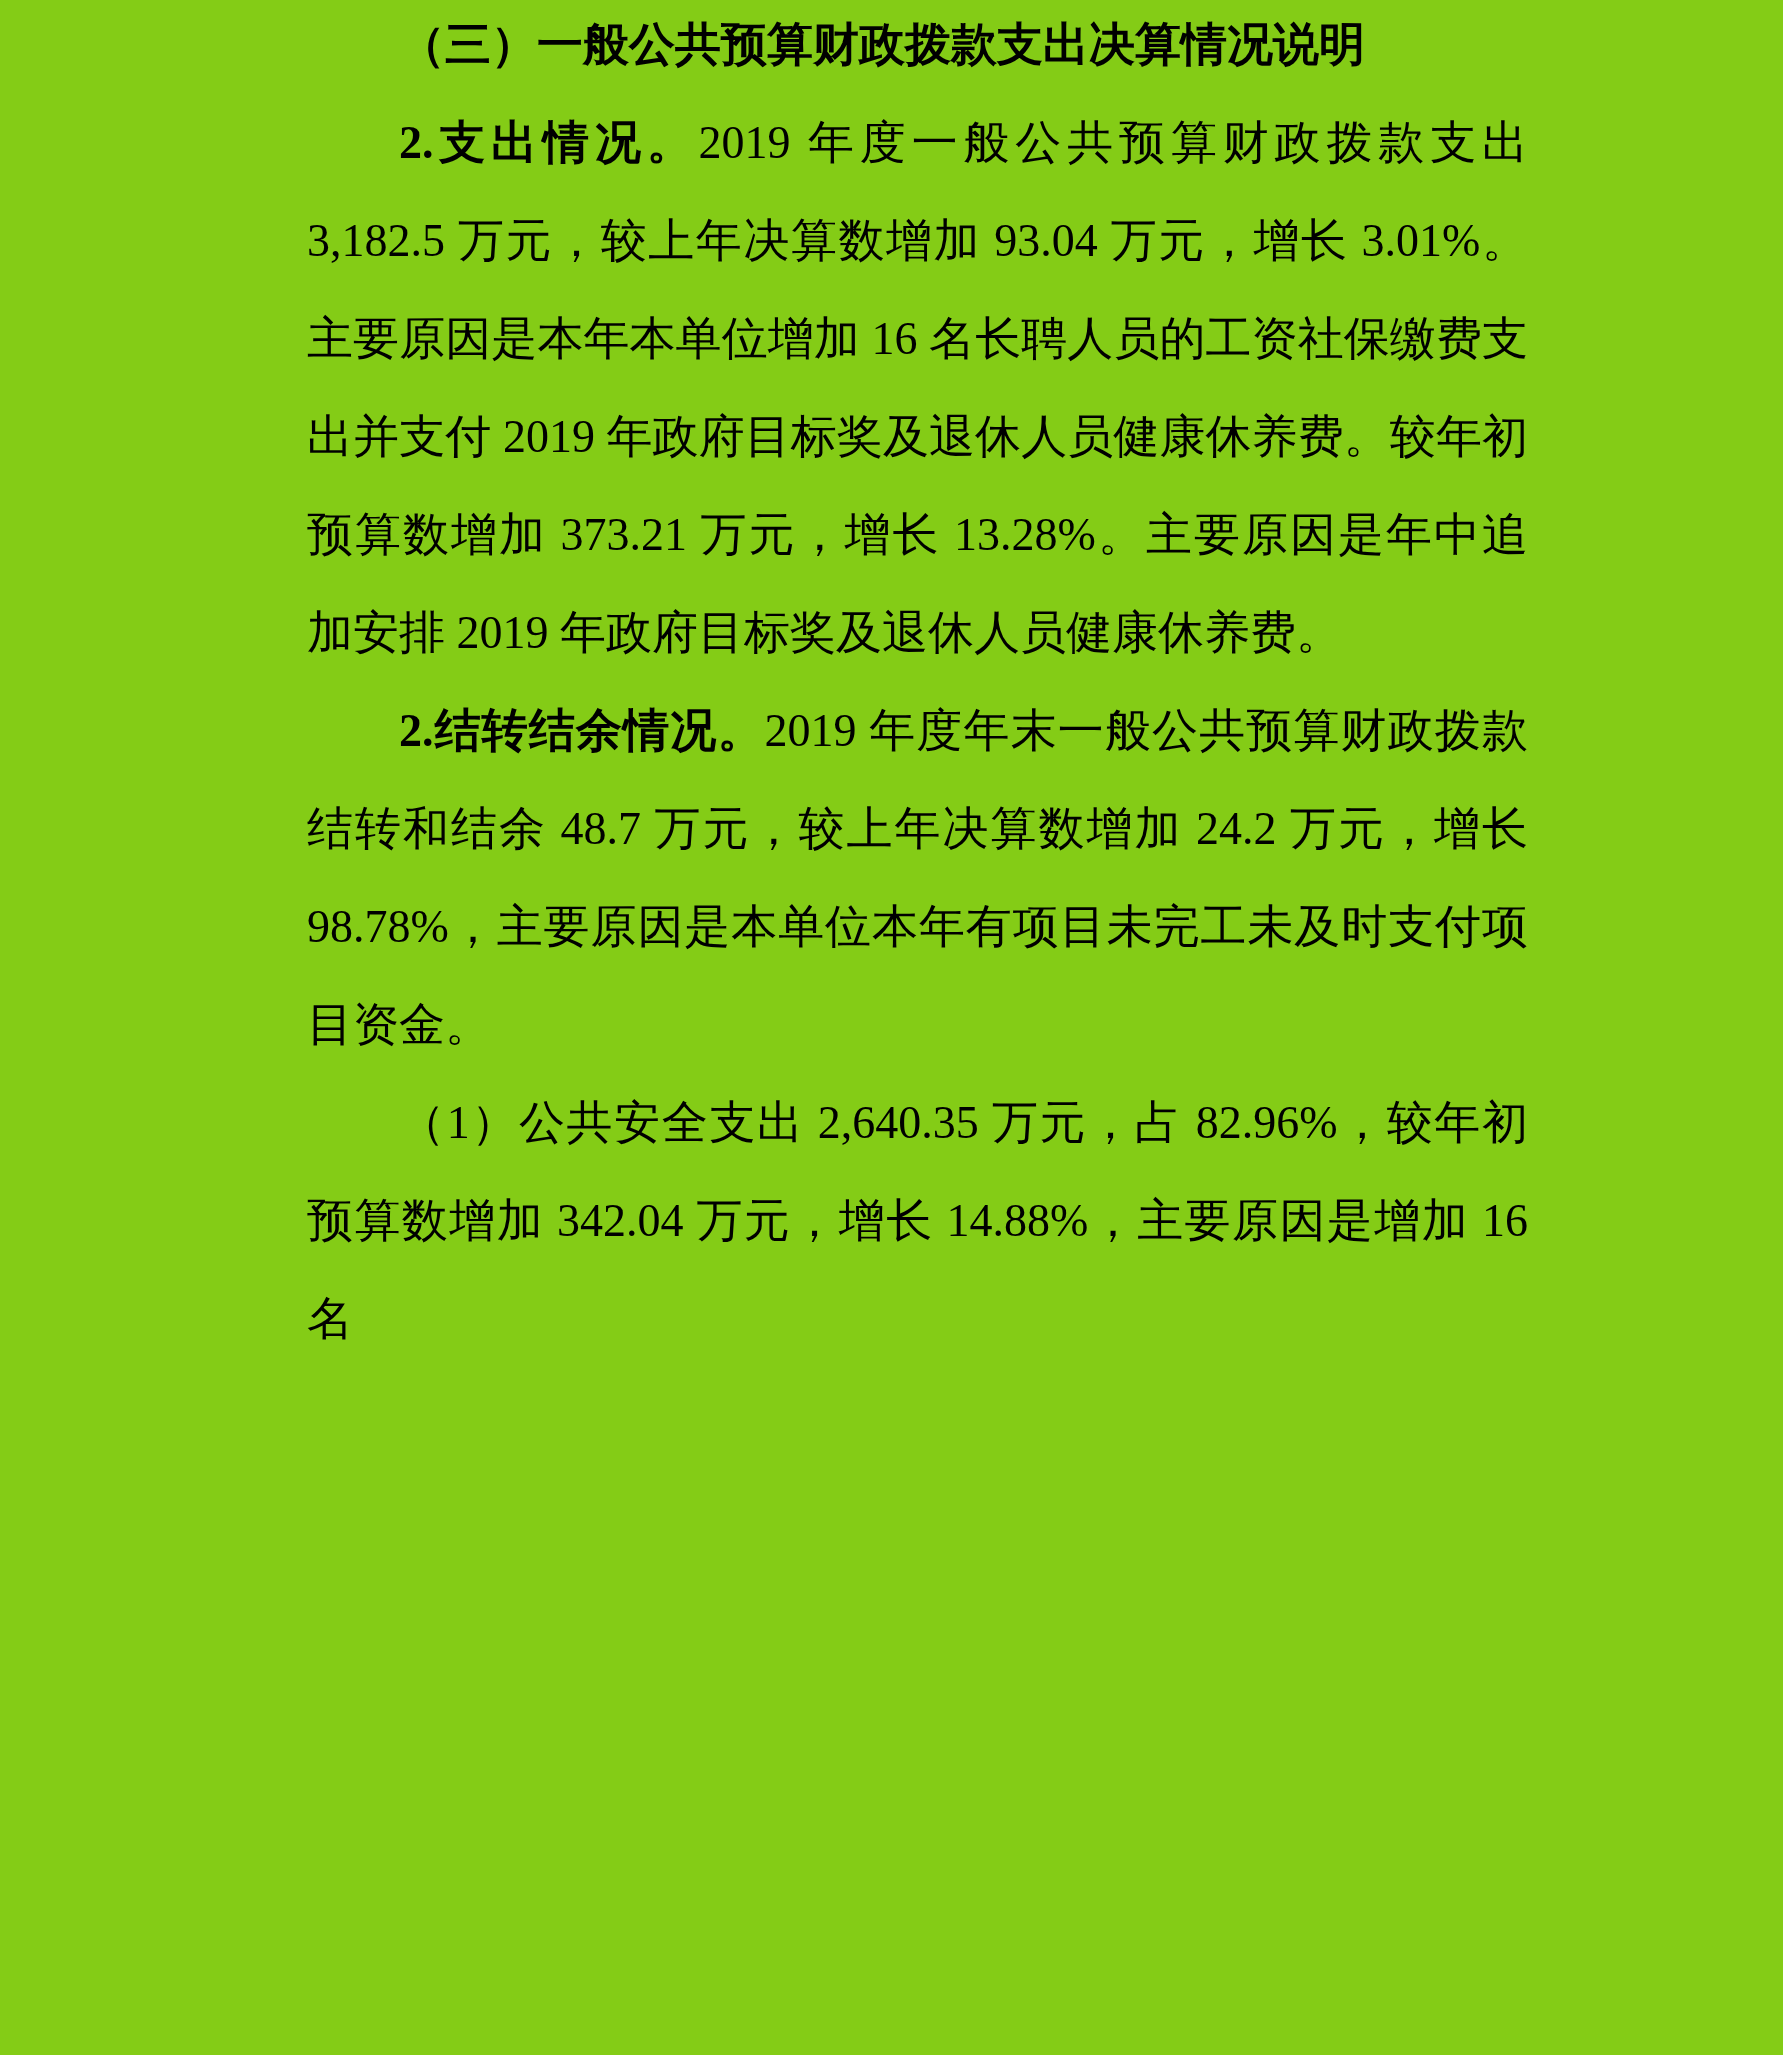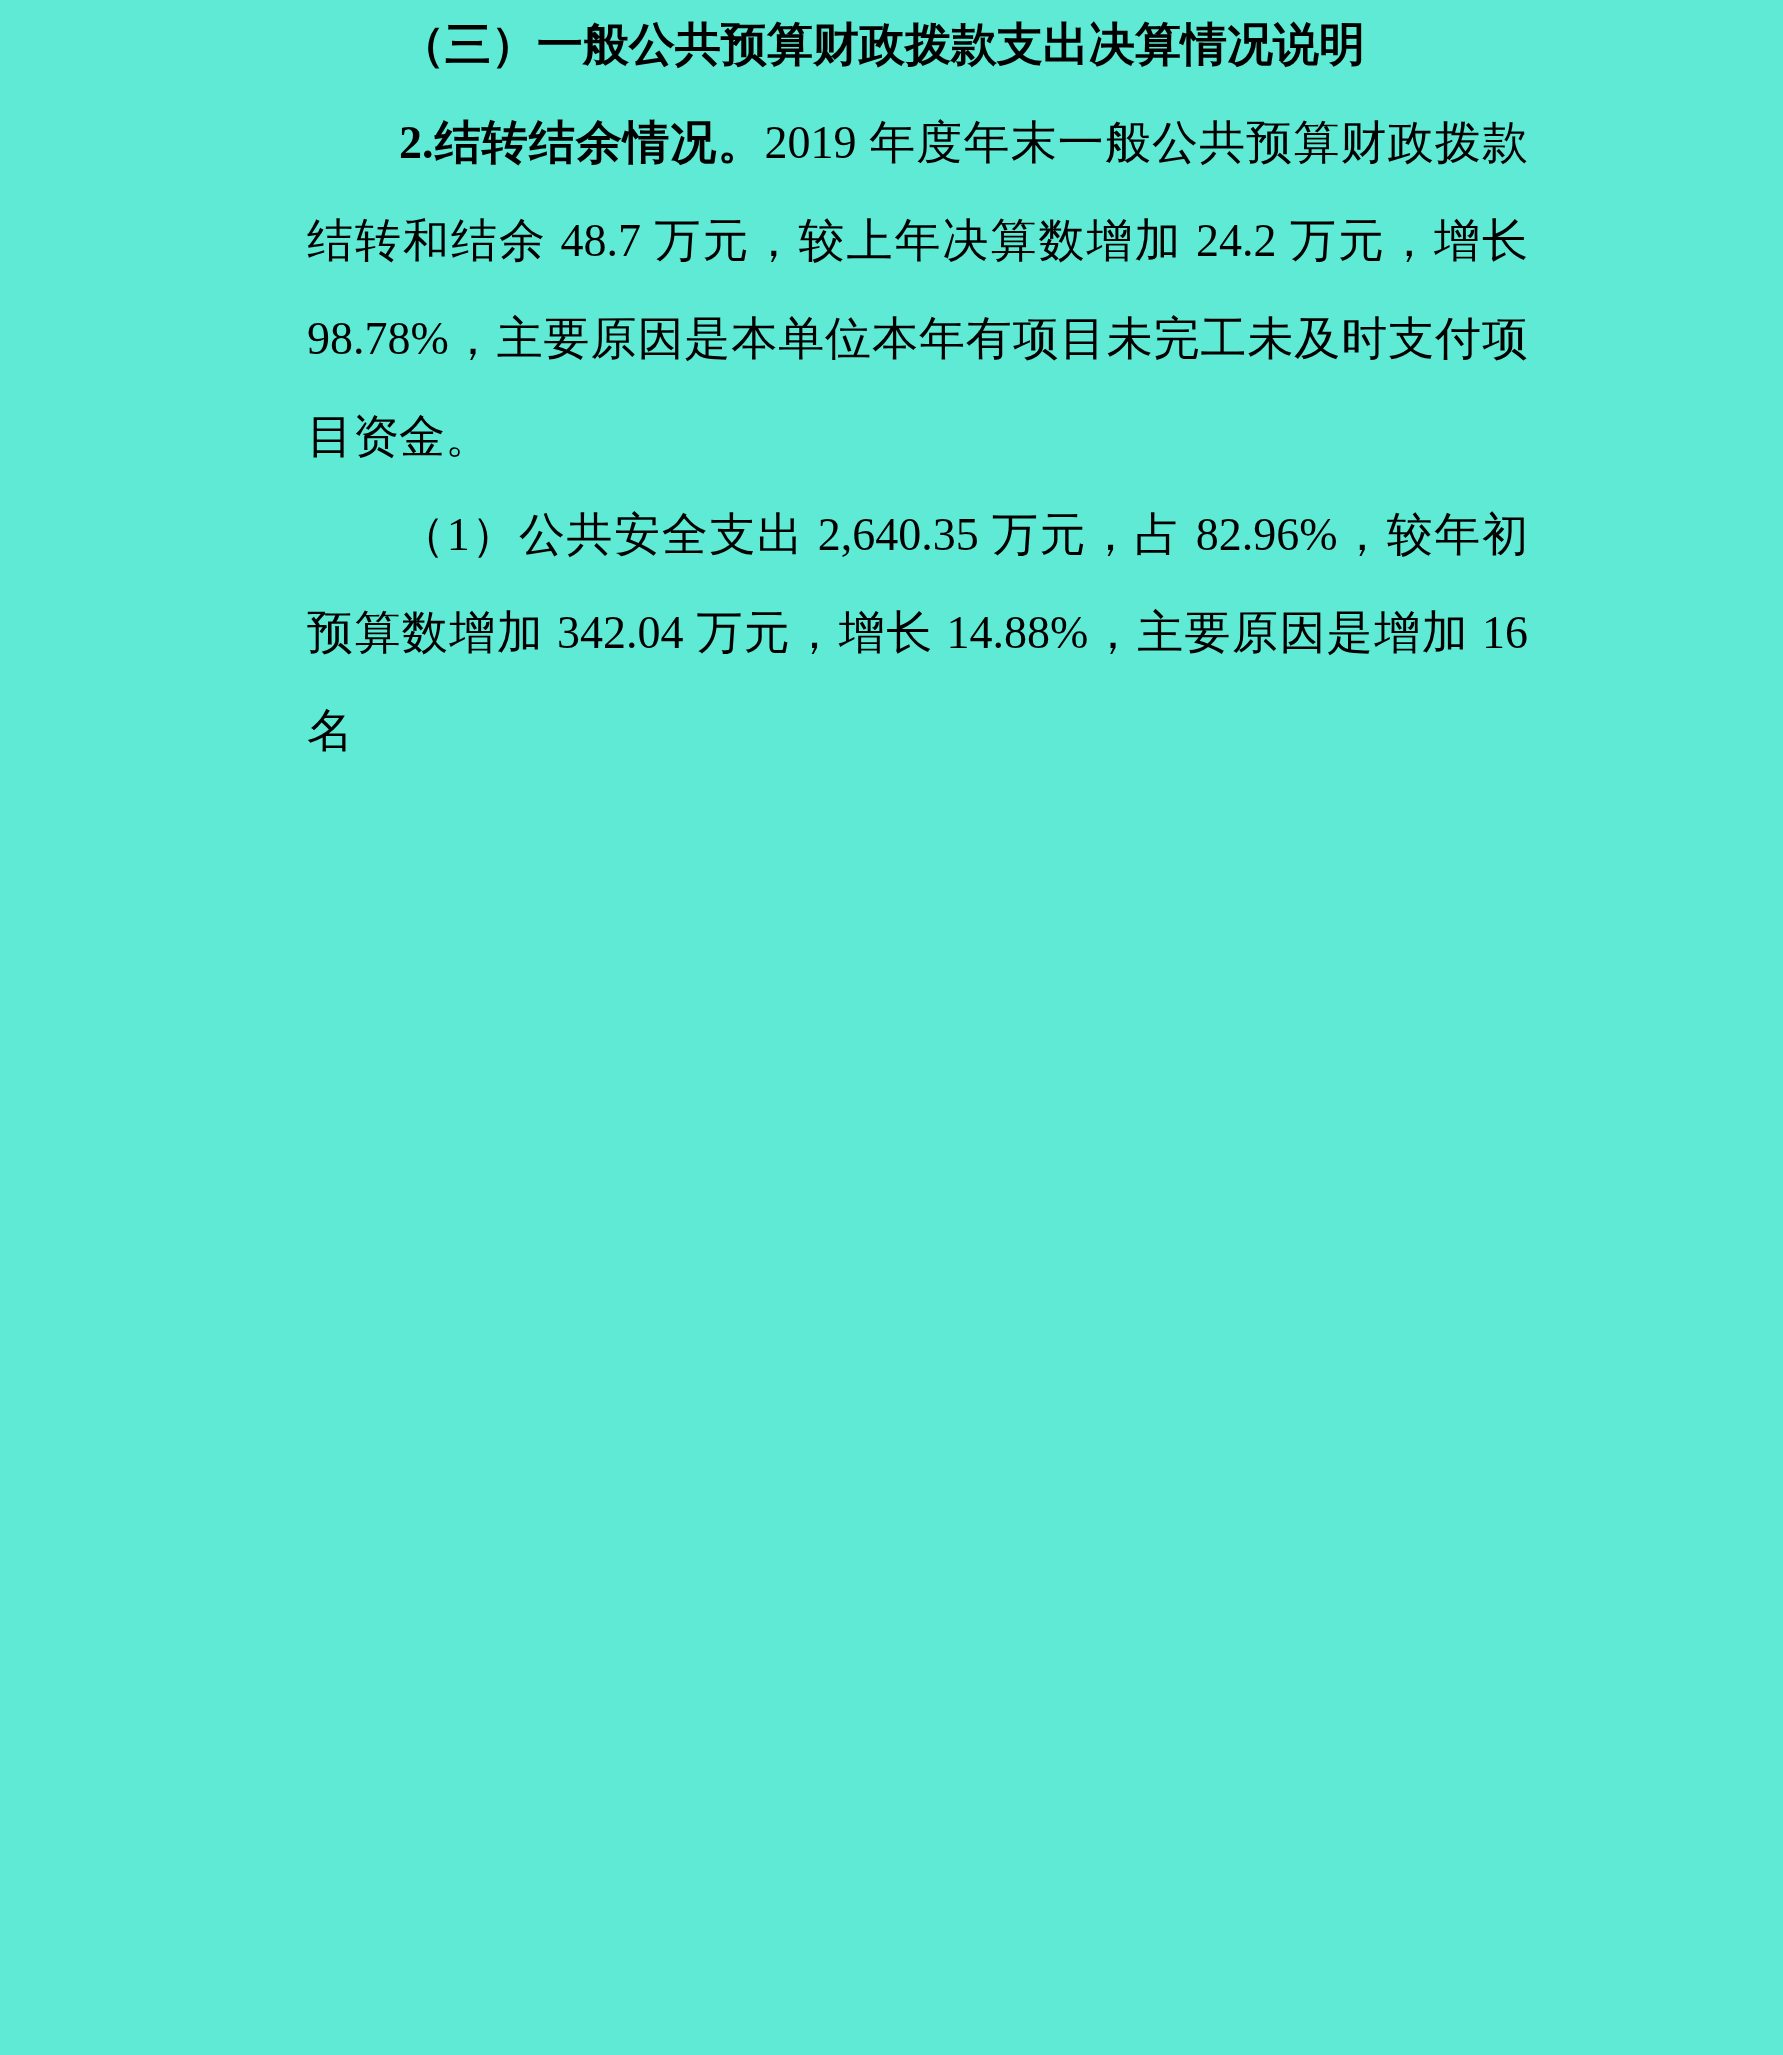--- a/index.html
+++ b/index.html
@@ -11,21 +11,21 @@
     width: 1784px;
     height: 2056px;
     position: relative;
     overflow: hidden;
   }
   .page {
     position: absolute;
     left: 0; top: 0;
     width: 1784px;
     height: 2056px;
-    background: #5eead4;
+    background: #84cc16;
   }
   .text-block {
     position: absolute;
     left: 307px;
     top: -4.3px;
     width: 1221px;
     color: #000000;
     font-family: "Liberation Serif", "DejaVu Serif", serif;
     font-size: 46px;
     line-height: 98px;
@@ -46,18 +46,19 @@
     font-weight: bold;
   }
 </style>
 </head>
 <body>
 
 <div class="page">
   <div class="text-block">
     <p class="heading"><b>（三）一般公共预算财政拨款支出决算情况说明</b></p>
     <div id="paragraph-container">
+        <p class="para"><b>2.支出情况。</b>2019 年度一般公共预算财政拨款支出 3,182.5 万元，较上年决算数增加 93.04 万元，增长 3.01%。主要原因是本年本单位增加 16 名长聘人员的工资社保缴费支出并支付 2019 年政府目标奖及退休人员健康休养费。较年初预算数增加 373.21 万元，增长 13.28%。主要原因是年中追加安排 2019 年政府目标奖及退休人员健康休养费。</p>
         <p class="para"><b>2.结转结余情况。</b>2019 年度年末一般公共预算财政拨款结转和结余 48.7 万元，较上年决算数增加 24.2 万元，增长 98.78%，主要原因是本单位本年有项目未完工未及时支付项目资金。</p>
         <p class="para">（1）公共安全支出 2,640.35 万元，占 82.96%，较年初预算数增加 342.04 万元，增长 14.88%，主要原因是增加 16 名</p>
       </div>
   </div>
 </div>
 
 
 </body></html>

